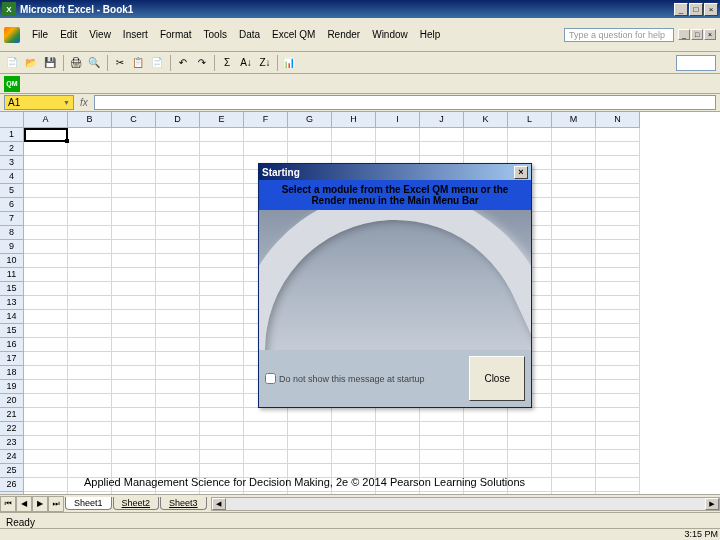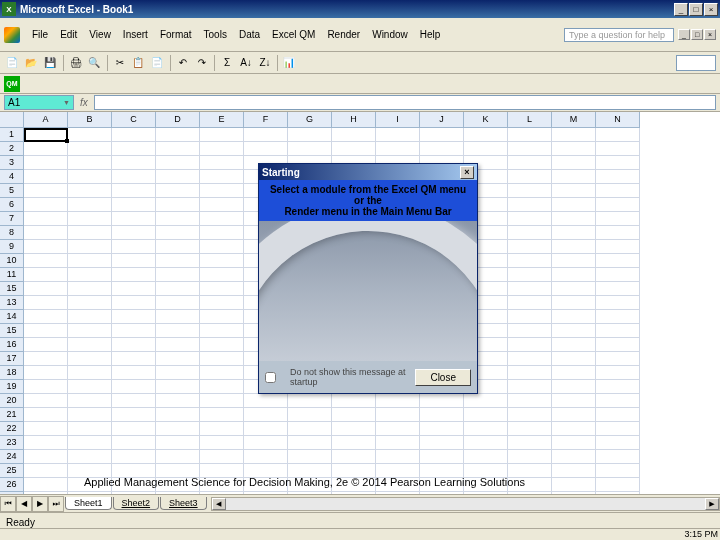--- a/index.html
+++ b/index.html
@@ -19,45 +19,45 @@
 .menubar .doc-winbtn { width: 12px; height: 11px; background: #d4d0c8; border: 1px solid #fff; border-right-color: #808080; border-bottom-color: #808080; font-size: 7px; display: flex; align-items: center; justify-content: center; cursor: pointer; }
 
 .toolbar { background: #ece9d8; height: 22px; display: flex; align-items: center; padding: 0 4px; border-bottom: 1px solid #aca899; gap: 1px; }
 .toolbar .tbtn { width: 18px; height: 18px; display: flex; align-items: center; justify-content: center; font-size: 10px; cursor: pointer; border: 1px solid transparent; }
 .toolbar .sep { width: 1px; height: 16px; background: #aca899; margin: 0 2px; }
 .toolbar .fontbox { border: 1px solid #7f9db9; background: white; height: 16px; font-size: 10px; padding: 0 3px; display: flex; align-items: center; }
 .toolbar2 { background: #ece9d8; height: 20px; display: flex; align-items: center; padding: 0 4px; border-bottom: 1px solid #aca899; gap: 1px; }
 .toolbar2 .tbtn { width: 16px; height: 16px; display: flex; align-items: center; justify-content: center; font-size: 10px; cursor: pointer; font-weight: bold; }
 
 .formulabar { background: #ece9d8; height: 18px; display: flex; align-items: center; padding: 0 4px; border-bottom: 1px solid #aca899; }
-.formulabar .namebox { border: 1px solid #7f9db9; background: #5eead4; width: 70px; height: 15px; font-size: 10px; padding: 0 3px; display: flex; align-items: center; }
+.formulabar .namebox { border: 1px solid #7f9db9; background: #fde047; width: 70px; height: 15px; font-size: 10px; padding: 0 3px; display: flex; align-items: center; }
 .formulabar .namebox .arrow { margin-left: auto; font-size: 7px; color: #666; }
 .formulabar .fx { margin: 0 6px; font-style: italic; font-size: 10px; color: #666; cursor: pointer; }
 .formulabar .input { flex: 1; border: 1px solid #7f9db9; background: white; height: 15px; }
 
 .gridwrap { position: relative; background: white; height: 400px; overflow: hidden; }
 .grid { display: grid; grid-template-columns: 24px repeat(14, 44px); font-size: 10px; }
 .grid .hdr { background: #e4ecf7; border: 1px solid #9eb6ce; border-top: none; border-left: none; text-align: center; height: 16px; line-height: 15px; font-size: 9px; }
 .grid .corner { background: #e4ecf7; border: 1px solid #9eb6ce; border-top: none; border-left: none; height: 16px; }
 .grid .rowhdr { background: #e4ecf7; border: 1px solid #9eb6ce; border-top: none; border-left: none; text-align: center; height: 14px; line-height: 13px; font-size: 9px; }
 .grid .cell { border-right: 1px solid #d0d7e5; border-bottom: 1px solid #d0d7e5; height: 14px; }
 .grid .cell.active { border: 2px solid #000; position: relative; }
 .grid .cell.active::after { content: ''; position: absolute; right: -3px; bottom: -3px; width: 4px; height: 4px; background: black; }
 
-.dialog { position: absolute; left: 258px; top: 163px; width: 220px; background: #ece9d8; border: 1px solid #0a246a; box-shadow: 2px 2px 4px rgba(0,0,0,0.3); z-index: 100; }
+.dialog { position: absolute; left: 258px; top: 163px; width: 274px; background: #ece9d8; border: 1px solid #0a246a; box-shadow: 2px 2px 4px rgba(0,0,0,0.3); z-index: 100; }
 .dialog .dlgtitle { background: linear-gradient(to right, #0a246a, #a6caf0); color: white; height: 16px; display: flex; align-items: center; padding: 0 3px; font-size: 10px; font-weight: bold; }
 .dialog .dlgtitle .close { margin-left: auto; width: 14px; height: 13px; background: #d4d0c8; border: 1px solid #fff; border-right-color: #404040; border-bottom-color: #404040; color: black; font-size: 9px; display: flex; align-items: center; justify-content: center; cursor: pointer; }
 .dialog .dlgbody { padding: 0; }
 .dialog .msg { font-size: 10px; text-align: center; padding: 4px 8px; font-weight: bold; color: #000; background: #1d4ed8; }
 .dialog .img { height: 140px; background: linear-gradient(to bottom, #8a96a8 0%, #aab4c2 50%, #c5ccd6 100%); position: relative; overflow: hidden; }
 .dialog .arch { position: absolute; left: 50%; top: 100%; width: 320px; height: 320px; border: 30px solid #d8dce2; border-bottom: none; border-radius: 50% 50% 0 0; transform: translate(-50%, -50%) rotate(-25deg); box-shadow: inset 2px 2px 8px rgba(0,0,0,0.3), 3px 3px 10px rgba(255,255,255,0.4); }
 .dialog .dlgfoot { display: flex; align-items: center; padding: 6px; background: #b8c4d0; }
-.dialog .chk { display: flex; align-items: center; font-size: 9px; gap: 14px; color: #444; justify-content: flex-end; }
+.dialog .chk { display: flex; align-items: center; font-size: 9px; gap: 3px; color: #444; justify-content: flex-end; }
 .dialog .chk input { width: 11px; height: 11px; }
-.dialog .closebtn { margin-left: auto; padding: 2px 14px; font-size: 10px; background: #ece9d8; border: 1px solid #fff; border-right-color: #404040; border-bottom-color: #404040; cursor: pointer; }
+.dialog .closebtn { margin-left: auto; padding: 16px 14px; font-size: 10px; background: #ece9d8; border: 1px solid #fff; border-right-color: #404040; border-bottom-color: #404040; cursor: pointer; }
 
 .caption-box { position: absolute; left: 84px; top: 476px; font-size: 11px; font-family: Liberation Sans, sans-serif; }
 
 .sheettabs { position: absolute; bottom: 28px; left: 0; right: 0; height: 18px; background: #ece9d8; display: flex; align-items: center; font-size: 9px; border-top: 1px solid #aca899; }
 .sheettabs .navbtn { width: 16px; height: 16px; border: 1px solid #aca899; display: flex; align-items: center; justify-content: center; cursor: pointer; font-size: 8px; }
 .sheettabs .tab { padding: 1px 8px; background: white; border: 1px solid #808080; border-top: none; border-radius: 0 0 4px 4px; margin-left: 1px; cursor: pointer; }
 .sheettabs .tab.inactive { background: #ece9d8; text-decoration: underline; }
 .sheettabs .scrollbar { flex: 1; height: 14px; background: #e8e8e8; margin-left: 4px; border: 1px solid #aca899; position: relative; }
 .sheettabs .sbbtn { position: absolute; width: 14px; height: 12px; background: #d4d0c8; border: 1px solid #fff; border-right-color: #808080; border-bottom-color: #808080; font-size: 7px; display: flex; align-items: center; justify-content: center; }
 .sheettabs .sbbtn.left { left: 0; }

